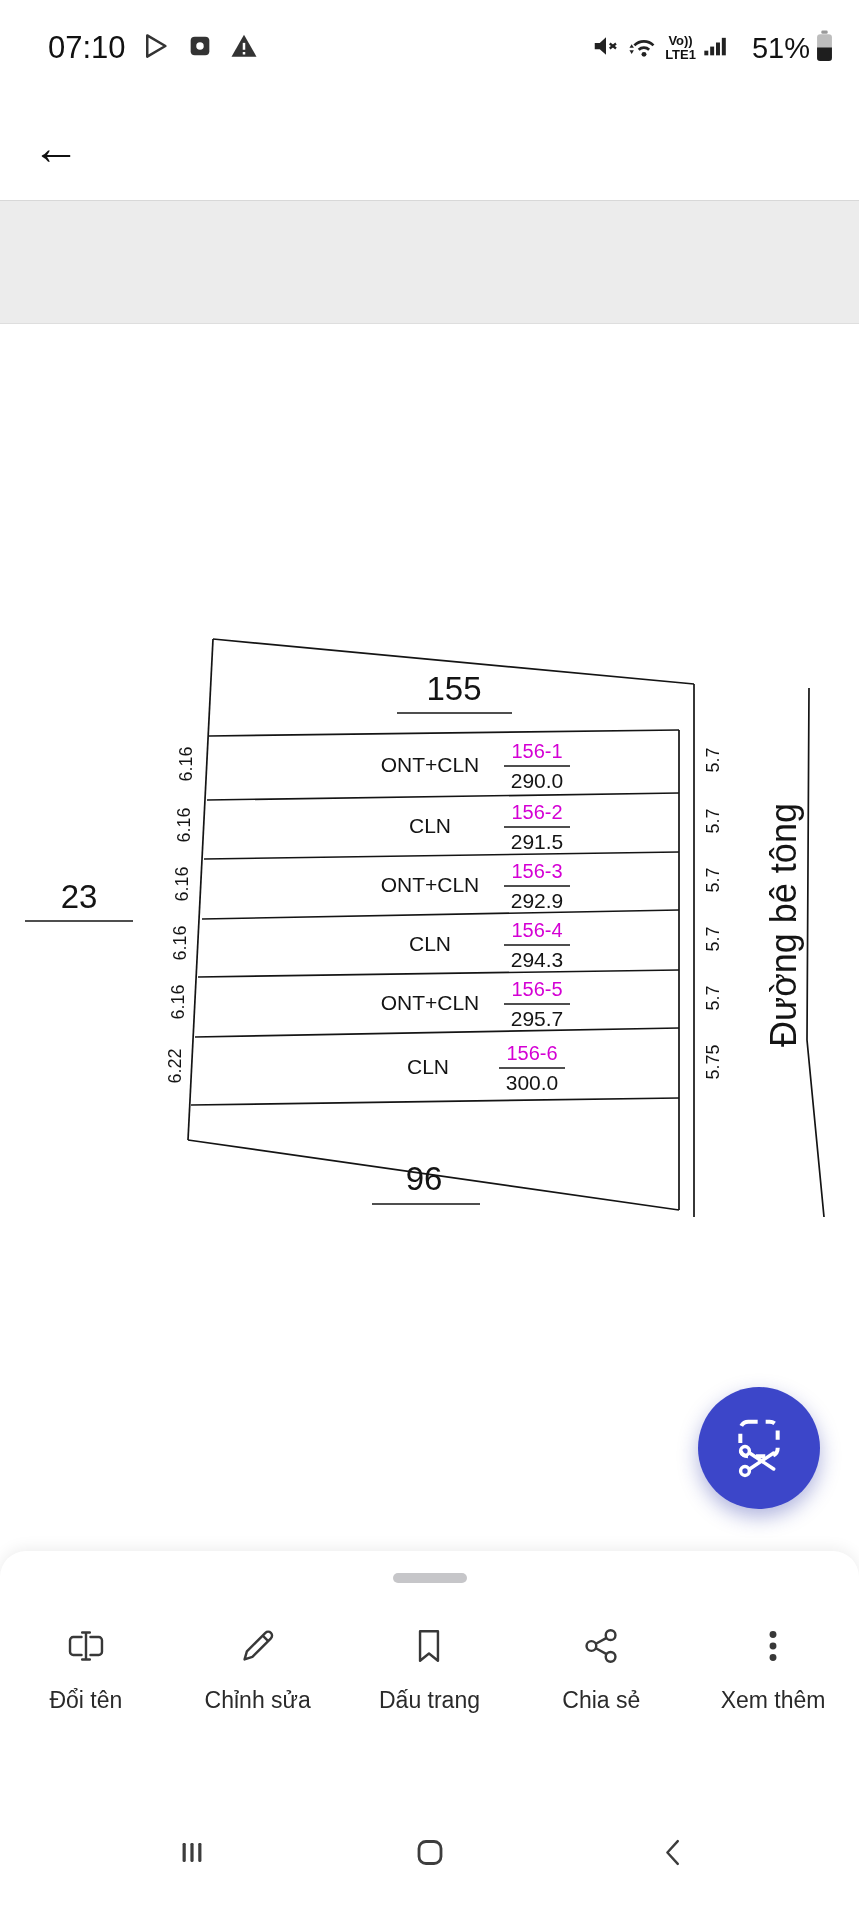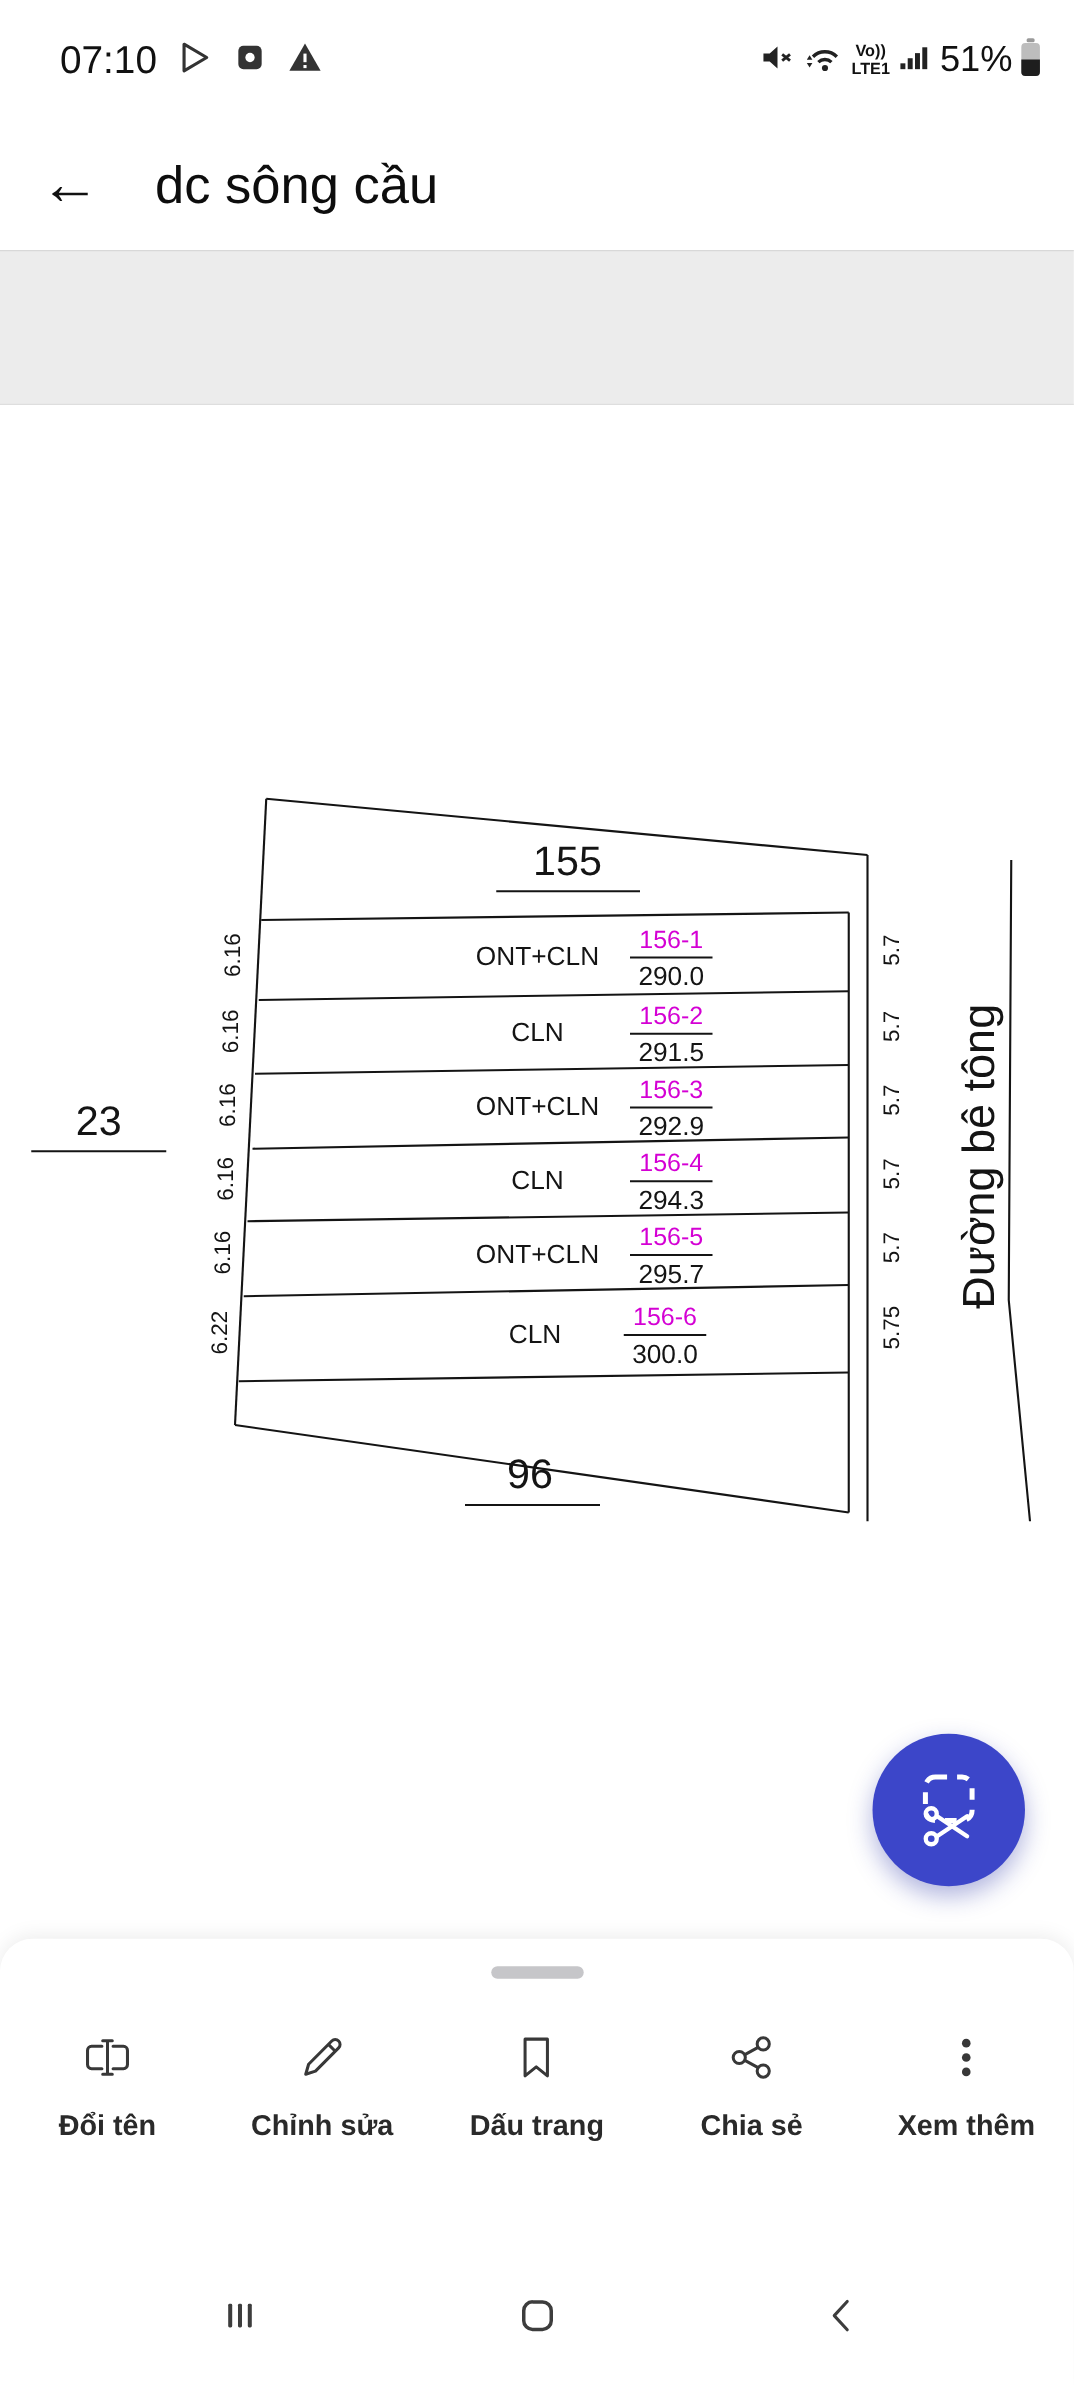--- a/index.html
+++ b/index.html
@@ -4,21 +4,21 @@
 <style>
   html,body{margin:0;padding:0;}
   body{width:859px;height:1908px;background:#fff;font-family:"Liberation Sans",sans-serif;position:relative;overflow:hidden;}
   .screen{position:absolute;inset:0;}
 
   
   .status-bar{position:absolute;top:0;left:0;right:0;height:96px;display:flex;align-items:center;justify-content:space-between;padding:0 26px;box-sizing:border-box;}
   .sb-left{display:flex;align-items:center;gap:15px;margin-left:22px;}
   .sb-right{display:flex;align-items:center;gap:6px;}
   .time{font-size:31px;color:#111;}
-  .batt-pct{font-size:29px;color:#111;}
+  .batt-pct{font-size:29px;color:#111;margin-left:16px;}
   .volte{display:flex;flex-direction:column;align-items:center;line-height:1.05;color:#111;font-weight:bold;}
   .volte span{font-size:13px;}
 
   
   .app-header{position:absolute;top:96px;left:0;right:0;height:104px;display:flex;align-items:center;padding:0 32px;gap:44px;box-sizing:border-box;}
   .back-btn{background:none;border:none;padding:0;font-size:48px;line-height:1;color:#111;cursor:pointer;}
   .page-title{margin:0;font-size:42px;font-weight:400;color:#0d0d0d;}
 
   
   .gray-band{position:absolute;top:200px;left:0;right:0;height:122px;background:#ececec;border-top:1px solid #d8d8d8;border-bottom:1px solid #dedede;}
@@ -36,21 +36,21 @@
 
   
   .fab{position:absolute;left:698px;top:1387px;width:122px;height:122px;border-radius:50%;background:#3c46c9;border:none;display:flex;align-items:center;justify-content:center;box-shadow:0 8px 20px rgba(30,40,160,.35);cursor:pointer;}
 
   
   .sheet{position:absolute;left:0;right:0;top:1551px;height:357px;background:#fff;border-radius:26px 26px 0 0;box-shadow:0 -2px 16px rgba(0,0,0,.08);}
   .handle{position:absolute;top:22px;left:50%;transform:translateX(-50%);width:74px;height:10px;border-radius:5px;background:#c6c6c9;}
   .actions{position:absolute;top:58px;left:0;right:0;display:grid;grid-template-columns:repeat(5,1fr);}
   .action{display:flex;flex-direction:column;align-items:center;gap:15px;padding:14px 0 0 0;background:none;border:none;cursor:pointer;}
   .action svg{width:46px;height:46px;}
-  .action .lbl{font-size:23px;color:#2a2a2a;font-weight:bold;}
+  .action .lbl{font-size:23px;color:#2a2a2a;}
 
   
   .navbar{position:absolute;left:0;right:0;top:1800px;height:108px;}
   .nav-btn{position:absolute;top:50%;transform:translate(-50%,-50%);background:none;border:none;padding:6px;cursor:pointer;}
   .nav-recents{left:192px;}
   .nav-home{left:430px;}
   .nav-back{left:674px;}
 </style>
 </head>
 <body>
@@ -118,21 +118,20 @@
             <rect x="5" y="0.5" width="6" height="3" rx="1.2" fill="#9a9a9a"></rect>
             <rect x="1" y="4" width="14" height="25" rx="3" fill="#bdbdbd"></rect>
             <path d="M1 16.5h14v9.5a3 3 0 0 1-3 3H4a3 3 0 0 1-3-3z" fill="#1e1e1e"></path>
           </svg>
       </span>
     </div>
   </div>
 
   <div class="app-header">
     <button class="back-btn">←</button>
-    <h1 class="page-title">dc sông cầu</h1>
   </div>
 
   <div class="gray-band"></div>
 
   <svg class="drawing" width="859" height="1908" viewBox="0 0 859 1908">
 
     <line class="dline" x1="213" y1="639" x2="694" y2="684"></line>
     <line class="dline" x1="213" y1="639" x2="188" y2="1140"></line>
     <line class="dline" x1="188" y1="1140" x2="679" y2="1210"></line>
     <line class="dline" x1="679" y1="730" x2="679" y2="1210"></line>

